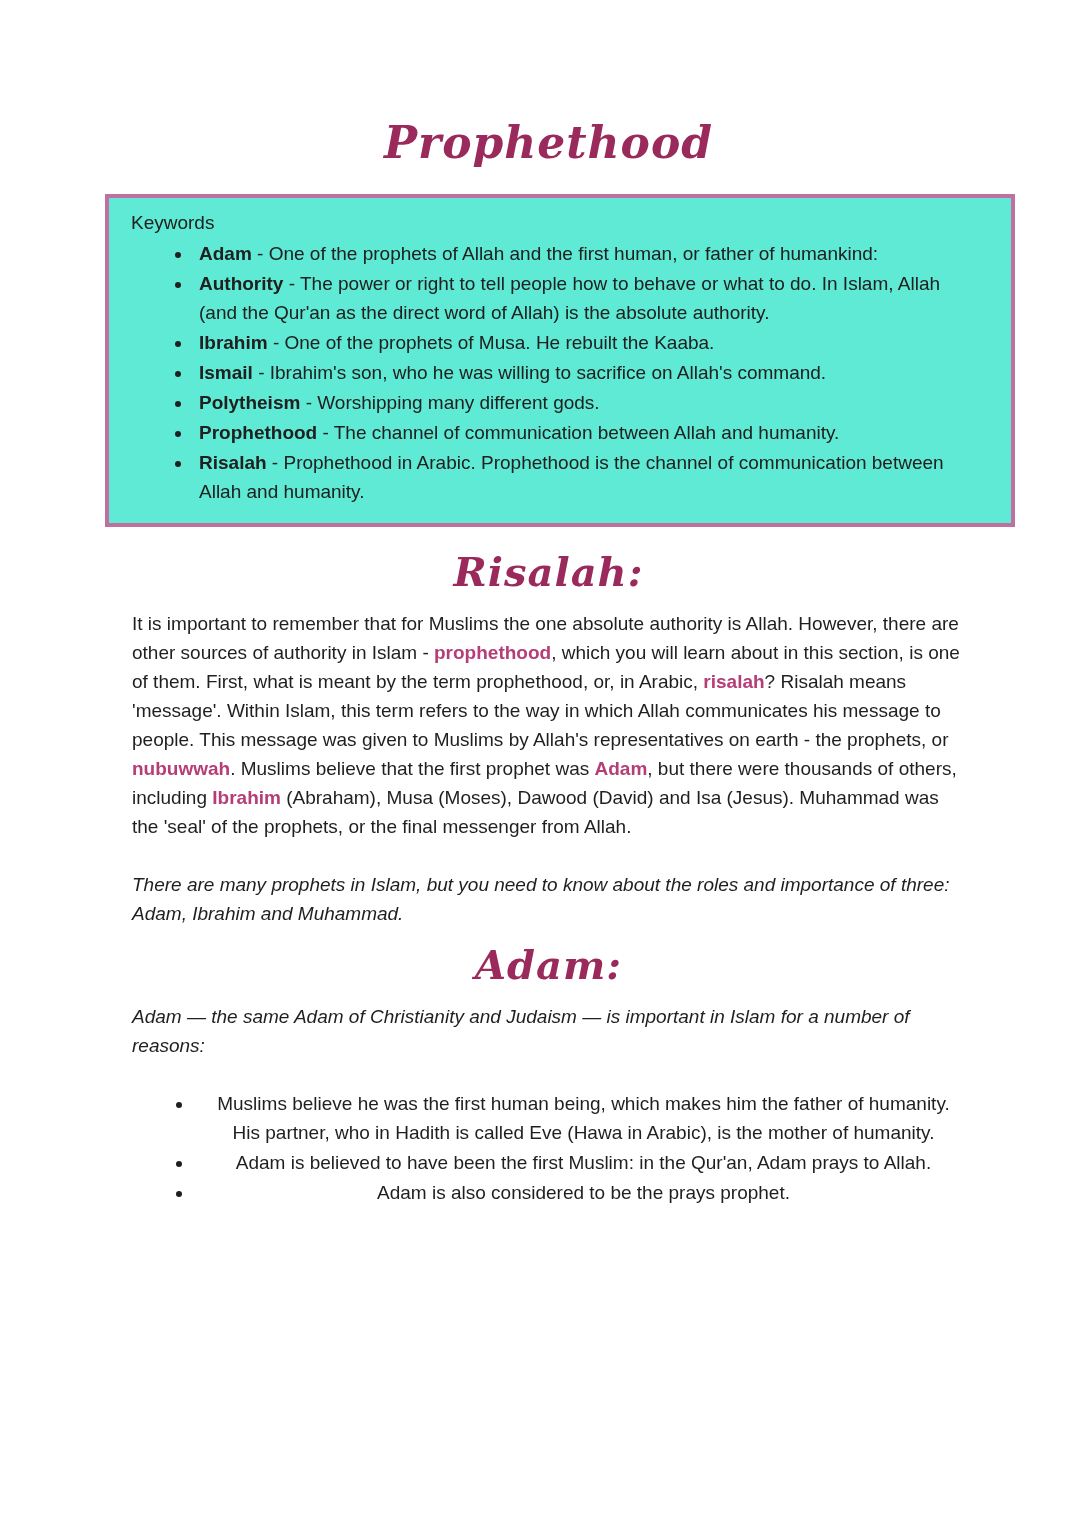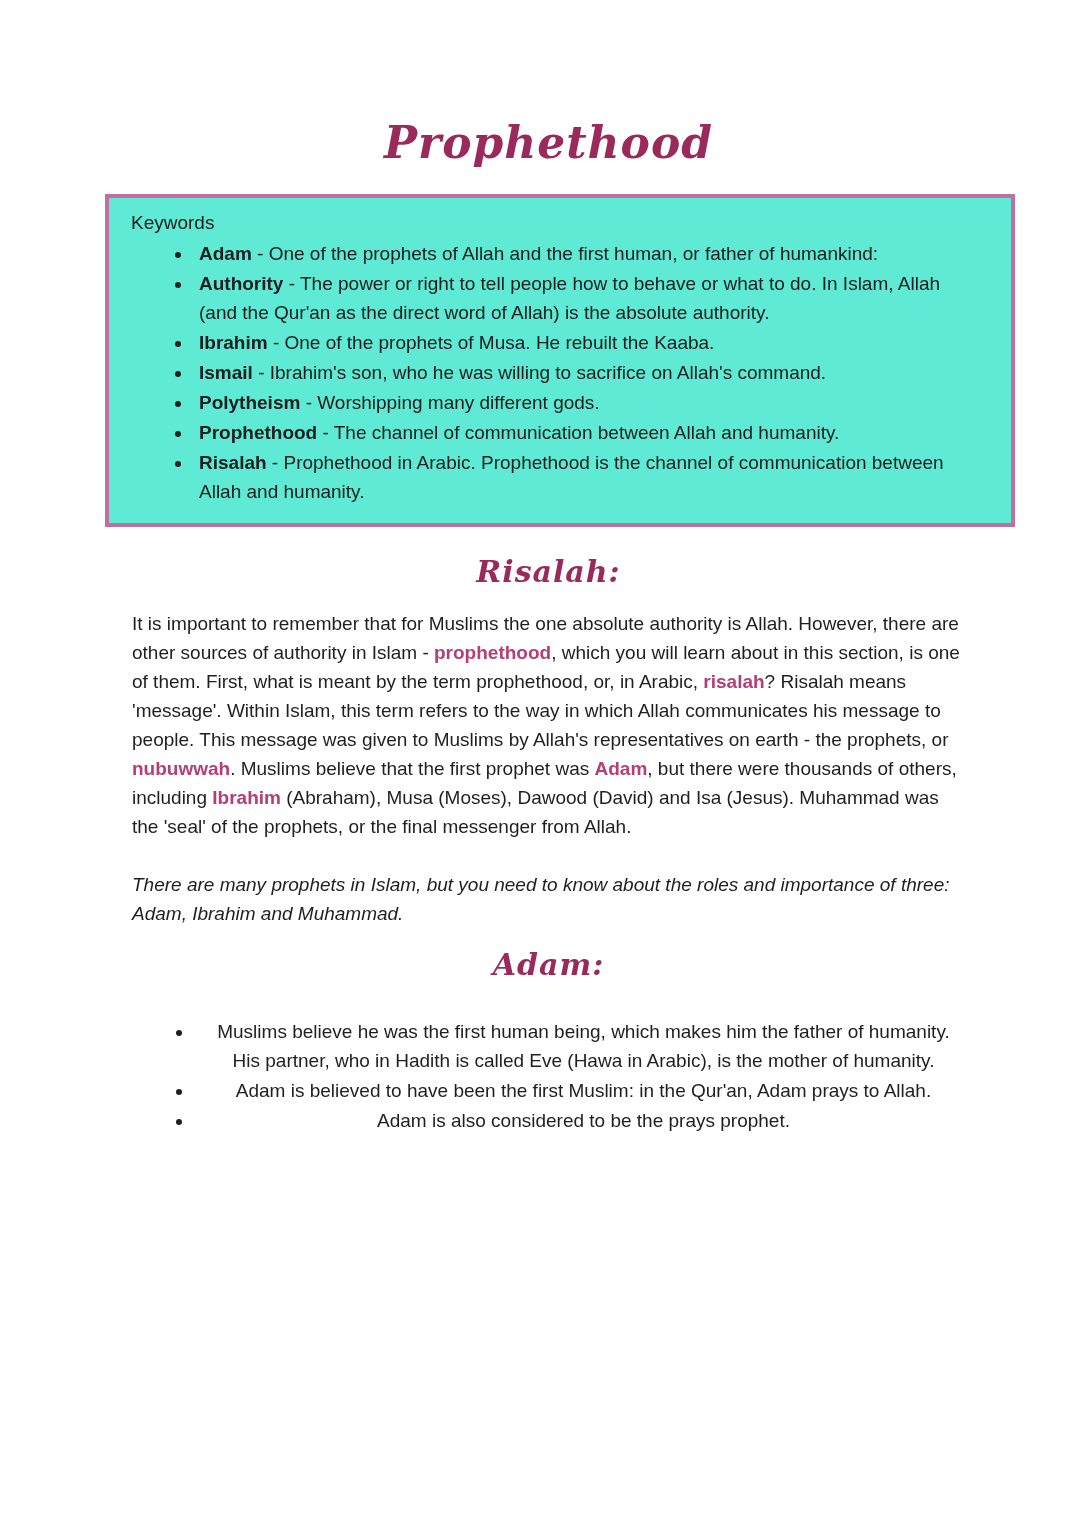--- a/index.html
+++ b/index.html
@@ -25,21 +25,21 @@
     text-align: center;
     color: #9b2a5c;
   }
   .title {
     font-size: 44px;
     line-height: 50px;
     letter-spacing: 1px;
     margin-bottom: 26px;
   }
   .section-heading {
-    font-size: 30px;
+    font-size: 40px;
     line-height: 46px;
     letter-spacing: 1px;
     margin: 14px 0 14px 0;
   }
   .keywords-box {
     background: #5eead4;
     border: 4px solid #bf6fa0;
     margin: 0 -50px 22px -27px;
     padding: 10px 24px 16px 22px;
     color: #202020;
@@ -91,20 +91,21 @@
   </div>
 
   <h2 class="script-heading section-heading">Risalah:</h2>
 
   <p class="para"><span>It is important to remember that for Muslims the one absolute authority is Allah. However, there are other sources of authority in Islam - </span><span class="hl">prophethood</span><span>, which you will learn about in this section, is one of them. First, what is meant by the term prophethood, or, in Arabic, </span><span class="hl">risalah</span><span>? Risalah means 'message'. Within Islam, this term refers to the way in which Allah communicates his message to people. This message was given to Muslims by Allah's representatives on earth - the prophets, or </span><span class="hl">nubuwwah</span><span>. Muslims believe that the first prophet was </span><span class="hl">Adam</span><span>, but there were thousands of others, including </span><span class="hl">Ibrahim</span><span> (Abraham), Musa (Moses), Dawood (David) and Isa (Jesus). Muhammad was the 'seal' of the prophets, or the final messenger from Allah.</span></p>
 
   <p class="para tight">There are many prophets in Islam, but you need to know about the roles and importance of three: Adam, Ibrahim and Muhammad.</p>
 
   <h2 class="script-heading section-heading">Adam:</h2>
 
+  <p class="para tight">Adam — the same Adam of Christianity and Judaism — is important in Islam for a number of reasons:</p>
 
   <ul class="plain-bullets">
     <li> Muslims believe he was the first human being, which makes him the father of humanity. His partner, who in Hadith is called Eve (Hawa in Arabic), is the mother of humanity.</li>
     <li>Adam is believed to have been the first Muslim: in the Qur'an, Adam prays to Allah.</li>
     <li>Adam is also considered to be the prays prophet.</li>
   </ul>
 
 </div>
 
 </body></html>

